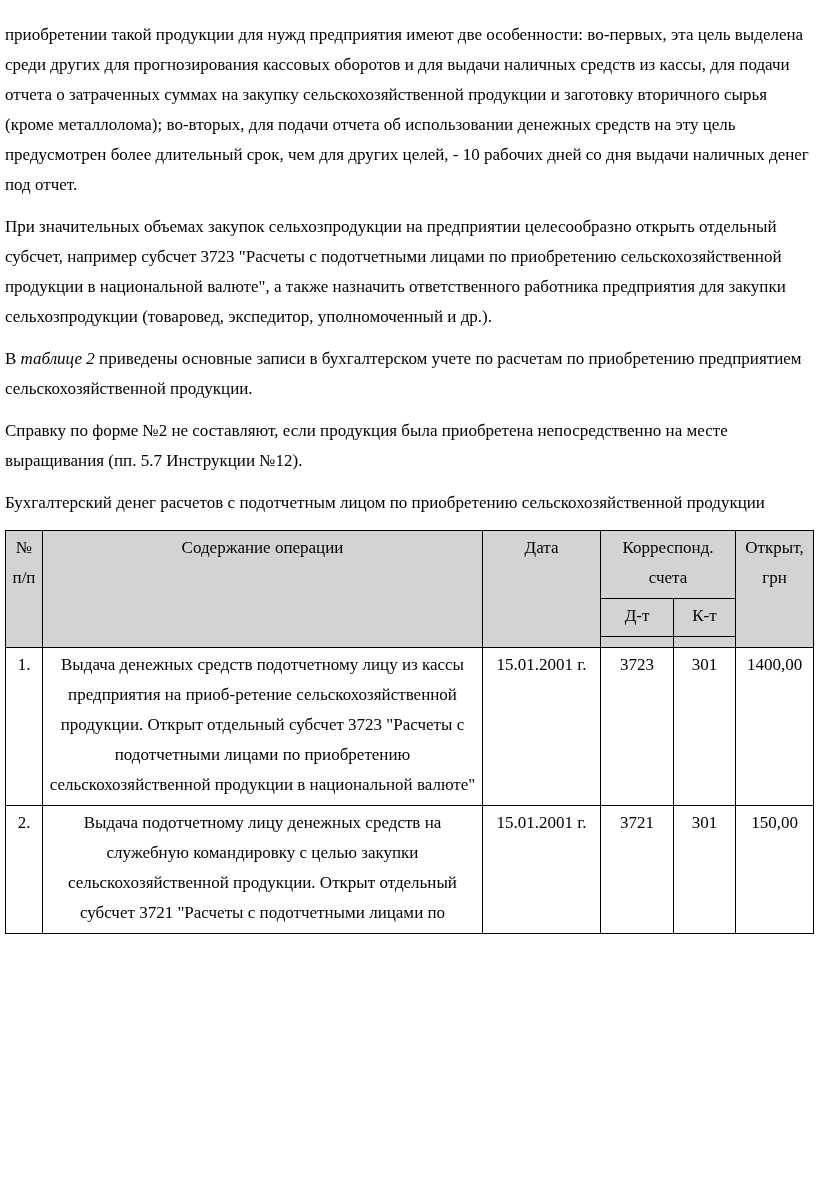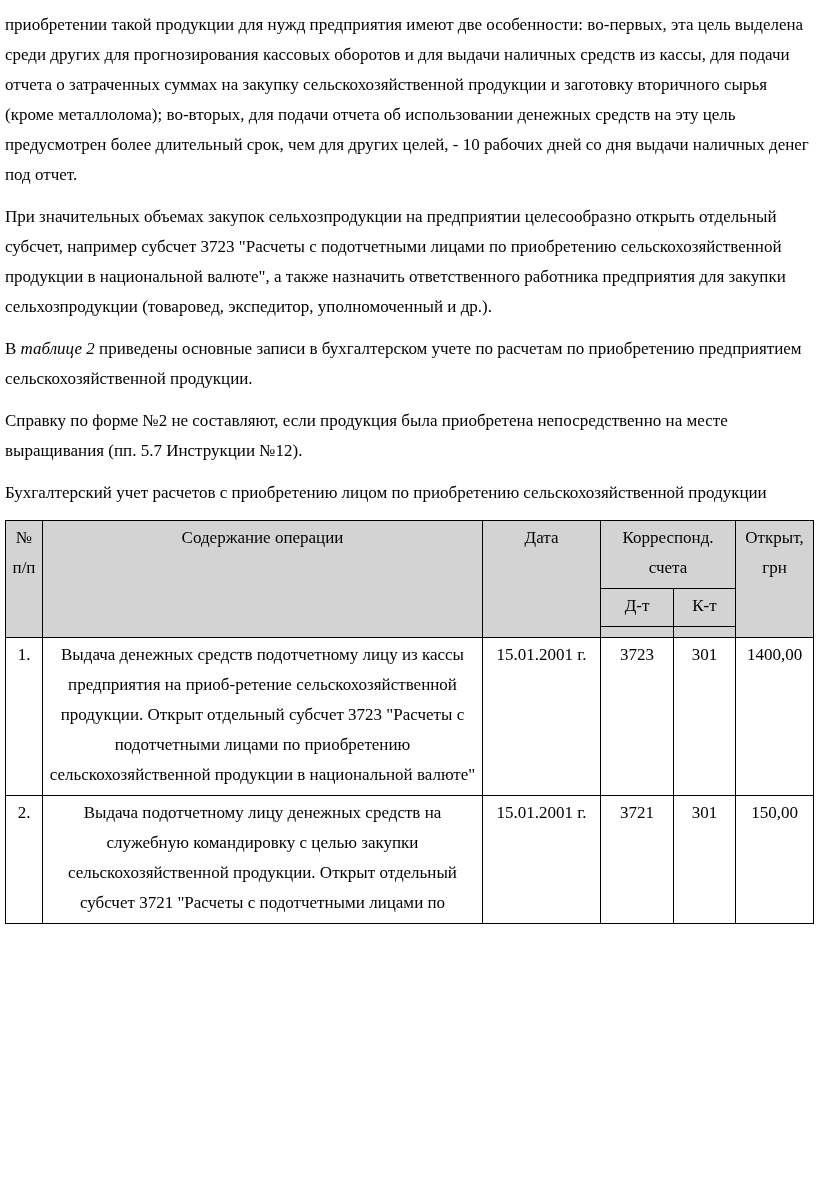--- a/index.html
+++ b/index.html
@@ -10,21 +10,21 @@
     color: #000000;
   }
   body {
     width: 816px;
     height: 1177px;
     overflow: hidden;
     font-family: "Liberation Serif", serif;
     font-size: 17px;
   }
   .page {
-    padding: 10px 4px 0 5px;
+    padding: 20px 4px 0 5px;
   }
   p {
     margin: 0 0 12px 0;
     line-height: 30px;
     text-align: left;
   }
   .italic { font-style: italic; }
   table.op-table {
     border-collapse: collapse;
     table-layout: fixed;
@@ -55,21 +55,21 @@
 
   <p>приобретении такой продукции для нужд предприятия имеют две особенности: во-первых, эта цель выделена среди других для прогнозирования кассовых оборотов и для выдачи наличных средств из кассы, для подачи отчета о затраченных суммах на закупку сельскохозяйственной продукции и заготовку вторичного сырья (кроме металлолома); во-вторых, для подачи отчета об использовании денежных средств на эту цель предусмотрен более длительный срок, чем для других целей, - 10 рабочих дней со дня выдачи наличных денег под отчет.</p>
 
   <p>При значительных объемах закупок сельхозпродукции на предприятии целесообразно открыть отдельный субсчет, например субсчет 3723 "Расчеты с подотчетными лицами по приобретению сельскохозяйственной продукции в национальной валюте", а также назначить ответственного работника предприятия для закупки сельхозпродукции (товаровед, экспедитор, уполномоченный и др.).</p>
 
   <p><span>В </span><span class="italic">таблице 2</span><span> приведены основные записи в бухгалтерском учете по расчетам по приобретению предприятием сельскохозяйственной продукции.</span></p>
 
   <p>Справку по форме №2 не составляют, если продукция была приобретена непосредственно на месте выращивания (пп. 5.7 Инструкции №12).</p>
 
 
-  <p>Бухгалтерский учет расчетов с приобретению лицом по приобретению сельскохозяйственной продукции</p>
+  <p>Бухгалтерский денег расчетов с подотчетным лицом по приобретению сельскохозяйственной продукции</p>
 
   <table class="op-table">
     <colgroup>
       <col style="width:37px">
       <col style="width:440px">
       <col style="width:118px">
       <col style="width:73px">
       <col style="width:62px">
       <col style="width:78px">
     </colgroup>

